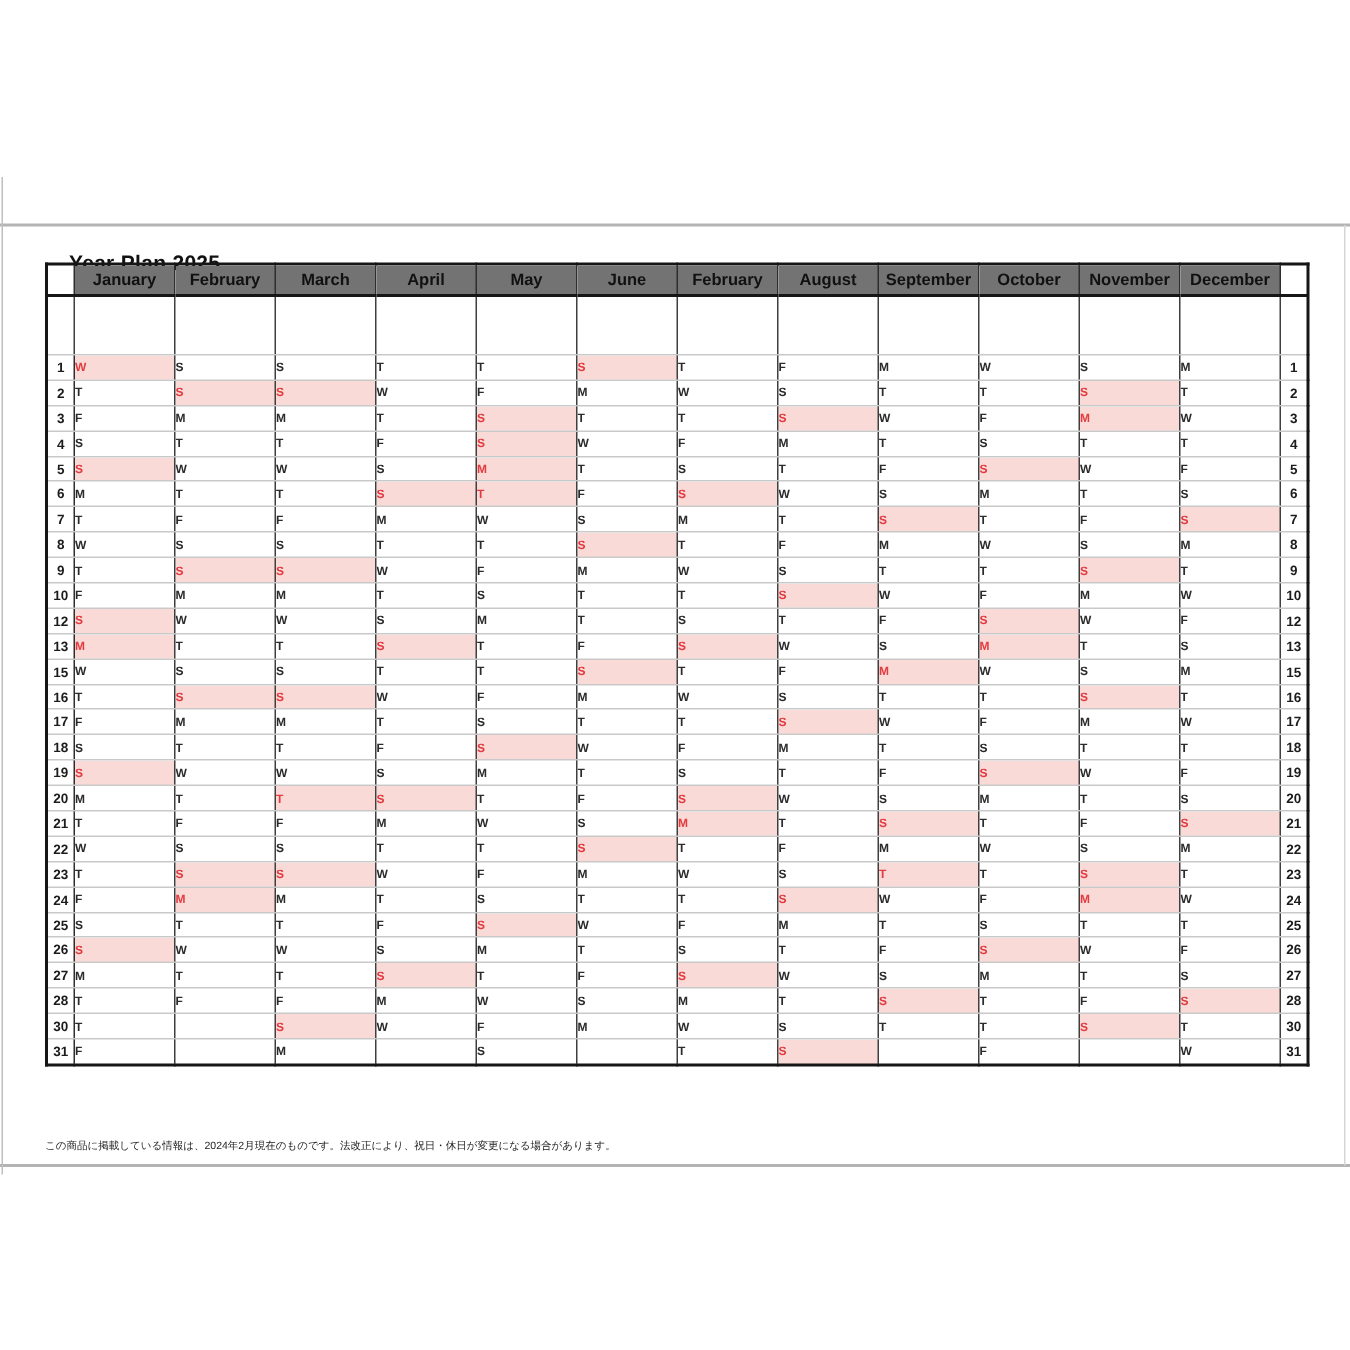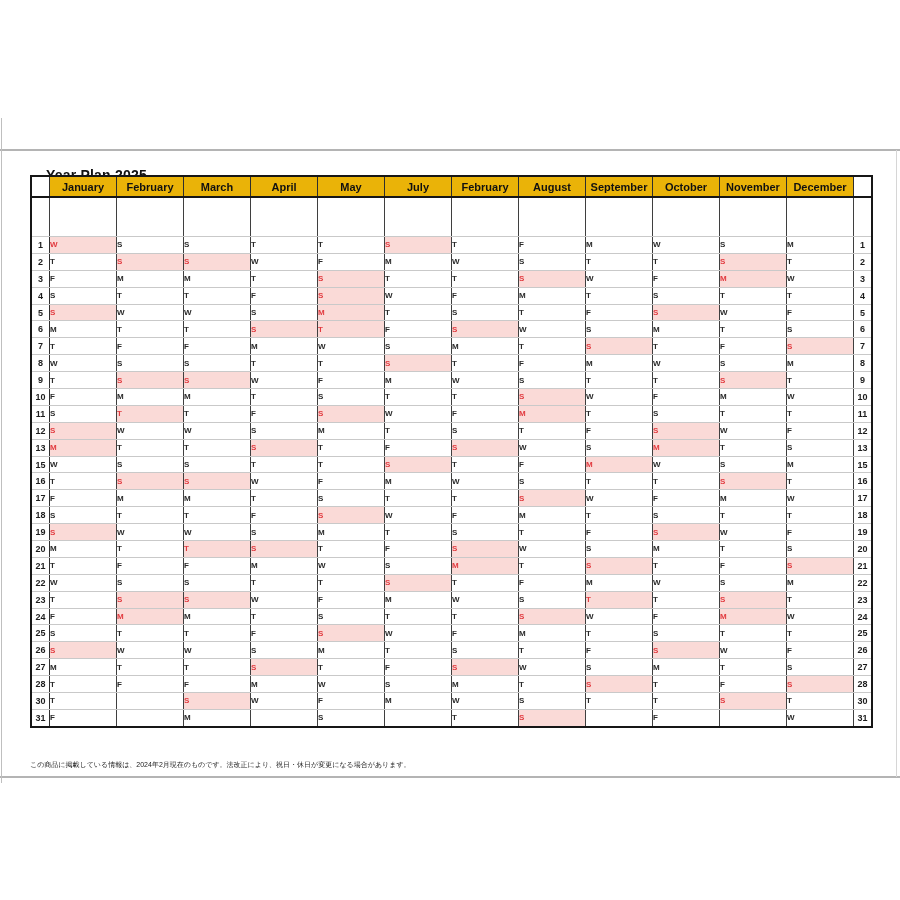--- a/index.html
+++ b/index.html
@@ -21,21 +21,21 @@
   table.planner{
     position:absolute;left:30px;top:175px;
     border-collapse:collapse;table-layout:fixed;
     border:2px solid #161616;
   }
   table.planner td{padding:0;overflow:hidden;}
 
   td.month{
     height:19px;font-size:11px;font-weight:bold;text-align:center;color:#111;
     border-left:1px solid #2e2e2e;border-right:1px solid #2e2e2e;
-    border-bottom:2px solid #161616;background:#eab308;
+    border-bottom:2px solid #161616;background:#737373;
   }
   tr.spacer td{
     height:38px;background:#fff;
     border-left:1px solid #3f3f3f;border-right:1px solid #3f3f3f;
     border-bottom:1px solid #c9c9c9;
   }
   td.daycell{
     height:15.9px;font-size:8px;font-weight:bold;color:#2b2b2b;
     text-align:left;vertical-align:middle;padding-left:4px;
     border-left:1px solid #3f3f3f;border-right:1px solid #3f3f3f;
@@ -89,21 +89,21 @@
       <col style="width: 18.5px;">
     </colgroup>
   <tbody id="grid">
       <tr>
         <td class="corner"></td>
         <td class="month">January</td>
         <td class="month">February</td>
         <td class="month">March</td>
         <td class="month">April</td>
         <td class="month">May</td>
-        <td class="month">July</td>
+        <td class="month">June</td>
         <td class="month">February</td>
         <td class="month">August</td>
         <td class="month">September</td>
         <td class="month">October</td>
         <td class="month">November</td>
         <td class="month">December</td>
         <td class="corner"></td>
       </tr>
       <tr class="spacer">
         <td class=""></td>
@@ -275,36 +275,20 @@
         <td class="daycell">T</td>
         <td class="daycell">T</td>
         <td class="daycell hl">S</td>
         <td class="daycell">W</td>
         <td class="daycell">F</td>
         <td class="daycell">M</td>
         <td class="daycell">W</td>
         <td class="num">10</td>
       </tr>
       <tr>
-        <td class="num">11</td>
-        <td class="daycell">S</td>
-        <td class="daycell hl">T</td>
-        <td class="daycell">T</td>
-        <td class="daycell">F</td>
-        <td class="daycell hl">S</td>
-        <td class="daycell">W</td>
-        <td class="daycell">F</td>
-        <td class="daycell hl">M</td>
-        <td class="daycell">T</td>
-        <td class="daycell">S</td>
-        <td class="daycell">T</td>
-        <td class="daycell">T</td>
-        <td class="num">11</td>
-      </tr>
-      <tr>
         <td class="num">12</td>
         <td class="daycell hl">S</td>
         <td class="daycell">W</td>
         <td class="daycell">W</td>
         <td class="daycell">S</td>
         <td class="daycell">M</td>
         <td class="daycell">T</td>
         <td class="daycell">S</td>
         <td class="daycell">T</td>
         <td class="daycell">F</td>

